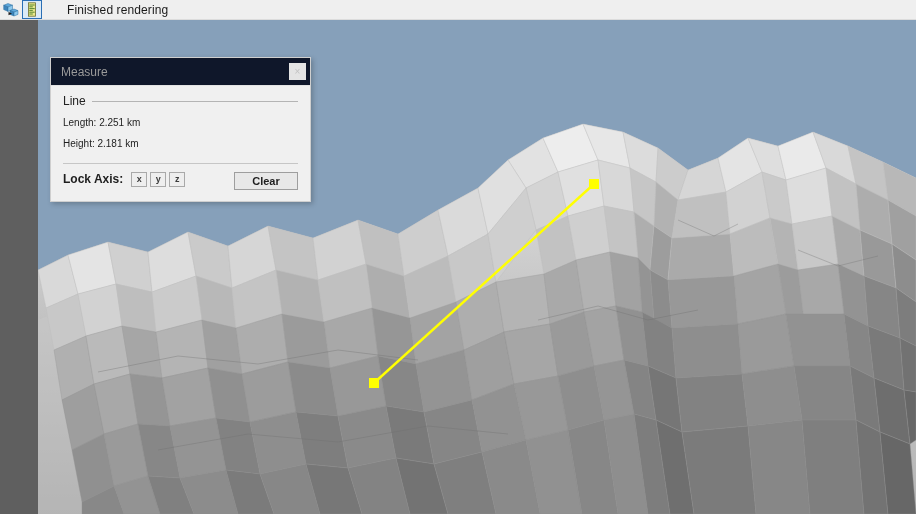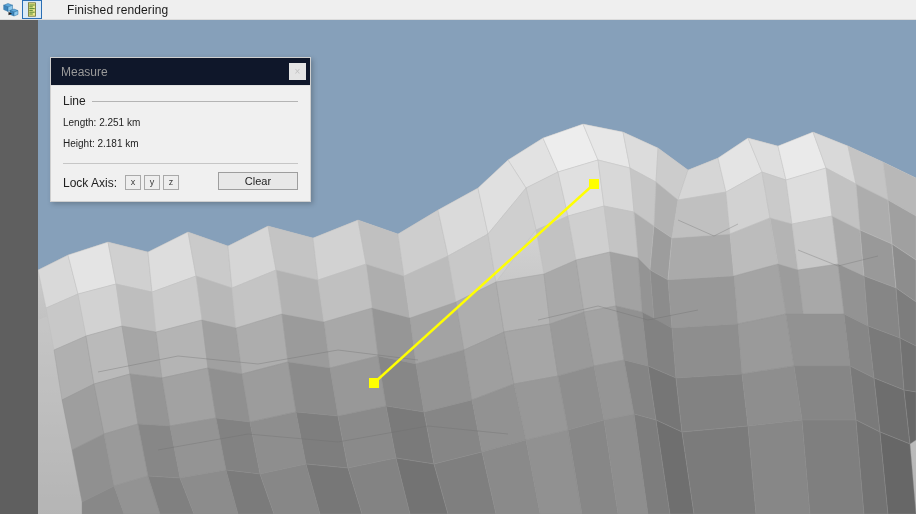--- a/index.html
+++ b/index.html
@@ -140,21 +140,22 @@
     line-height: 21px;
     white-space: nowrap;
   }
   .panel-sep {
     height: 1px;
     background: #c6c6c6;
     margin: 9px 0 8px 0;
   }
   .lock-row {
     display: flex;
-    align-items: flex-end;
+    align-items: flex-start;
+    font-weight: bold;
   }
   .lock-label {
     font-size: 12px;
     color: #1e1e1e;
     margin-right: 8px;
     white-space: nowrap;
   }
   .axis-btn {
     width: 16px; height: 15px;
     margin-right: 3px;
@@ -163,21 +164,21 @@
     box-sizing: border-box;
     font-size: 9px;
     color: #3b3b3b;
     display: flex;
     align-items: center;
     justify-content: center;
     line-height: 1;
   }
   .clear-btn {
     margin-left: auto;
-    width: 80px; height: 18px;
+    width: 64px; height: 18px;
     background: #e8e8e8;
     border: 1px solid #9e9e9e;
     box-sizing: border-box;
     font-size: 11px;
     color: #1e1e1e;
     display: flex;
     align-items: center;
     justify-content: center;
     line-height: 1;
   }

